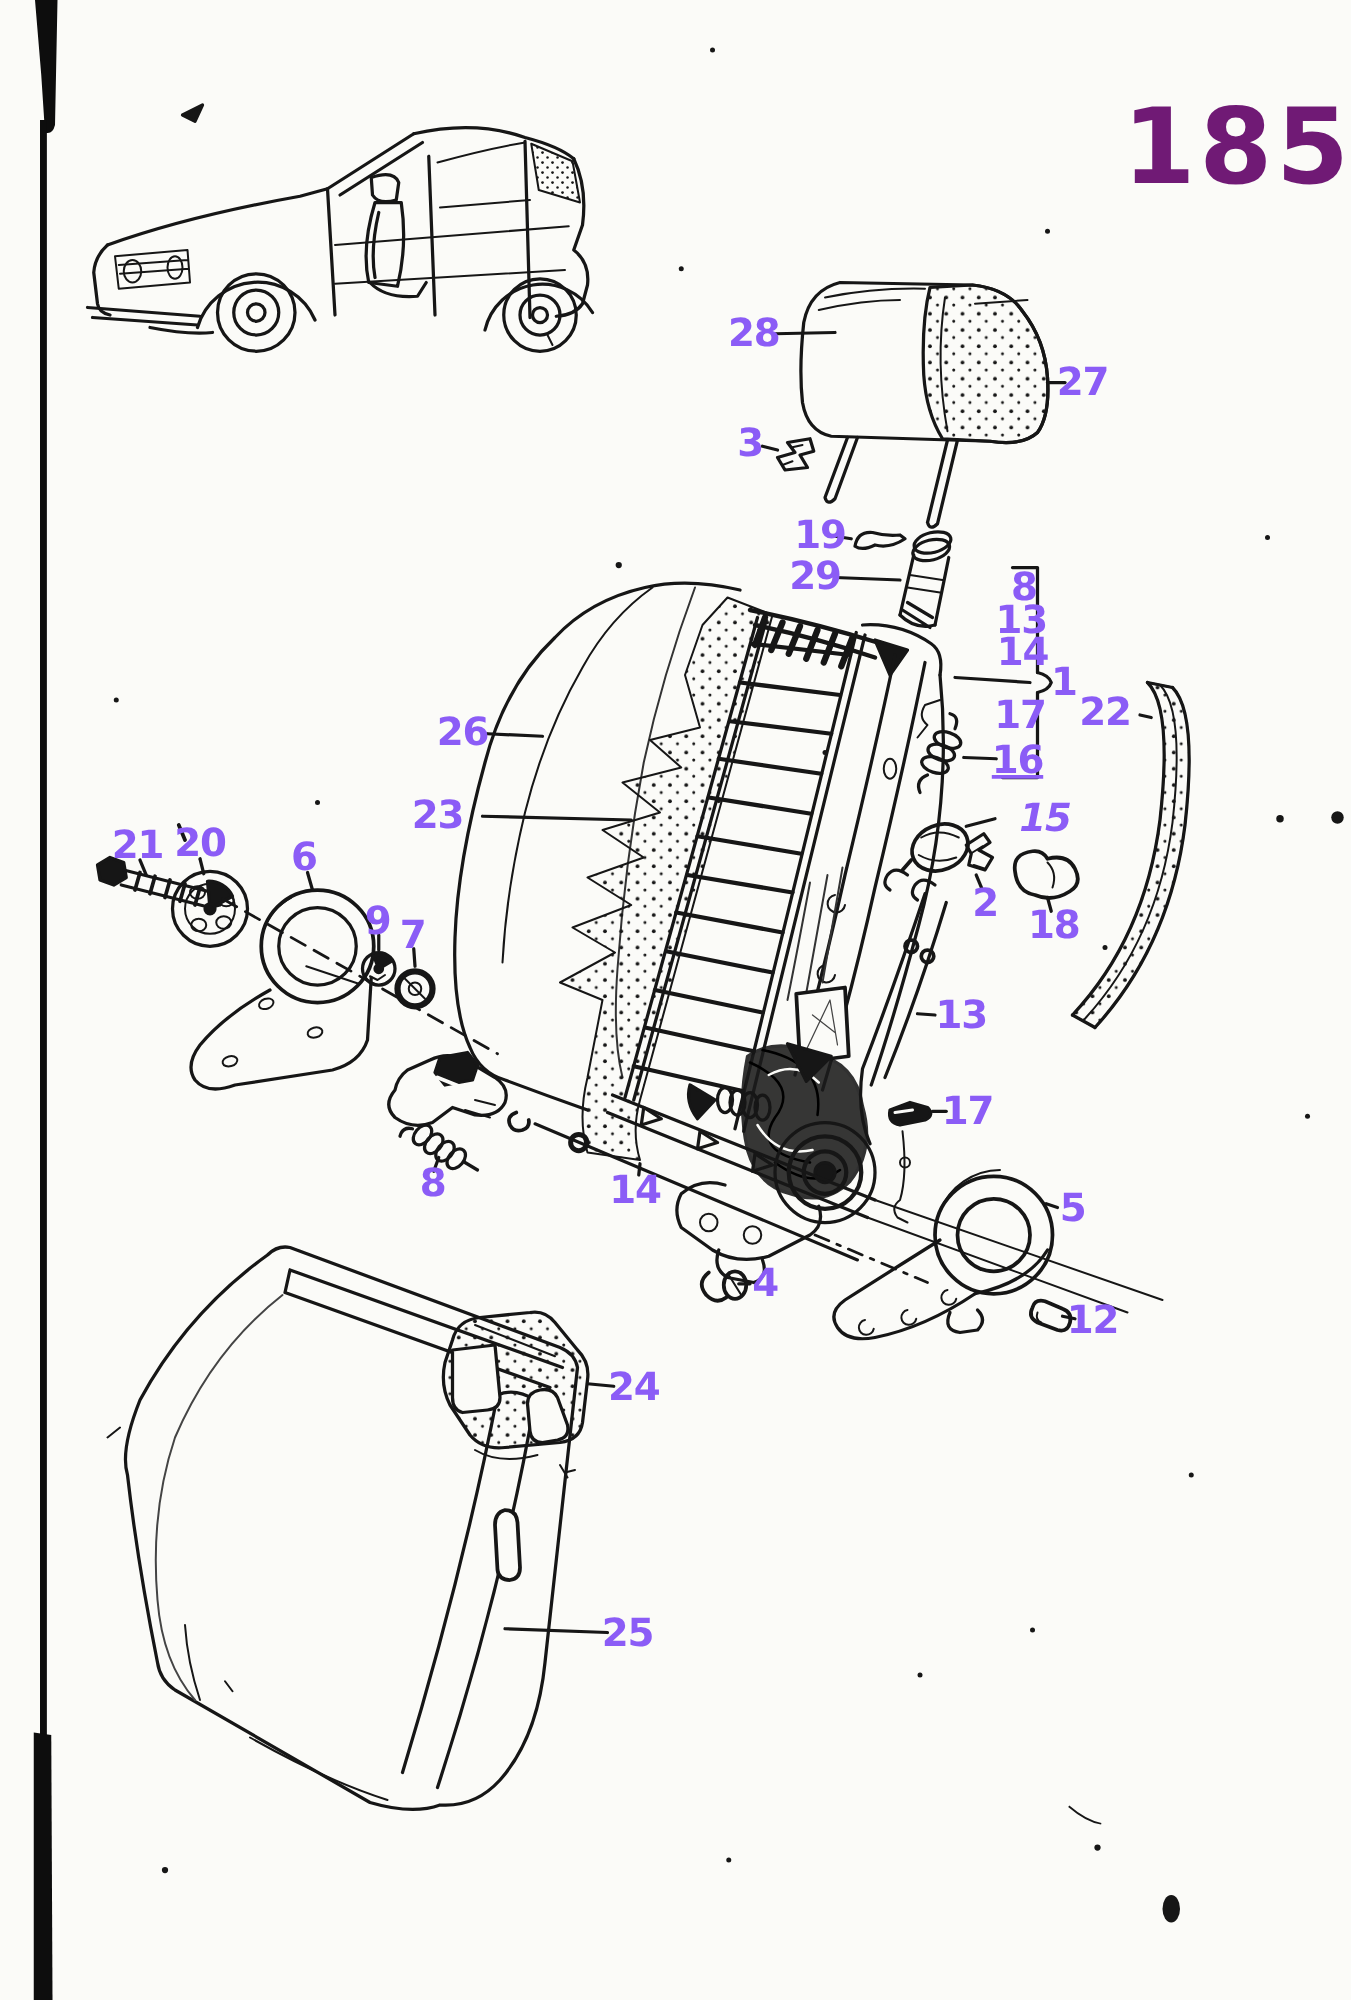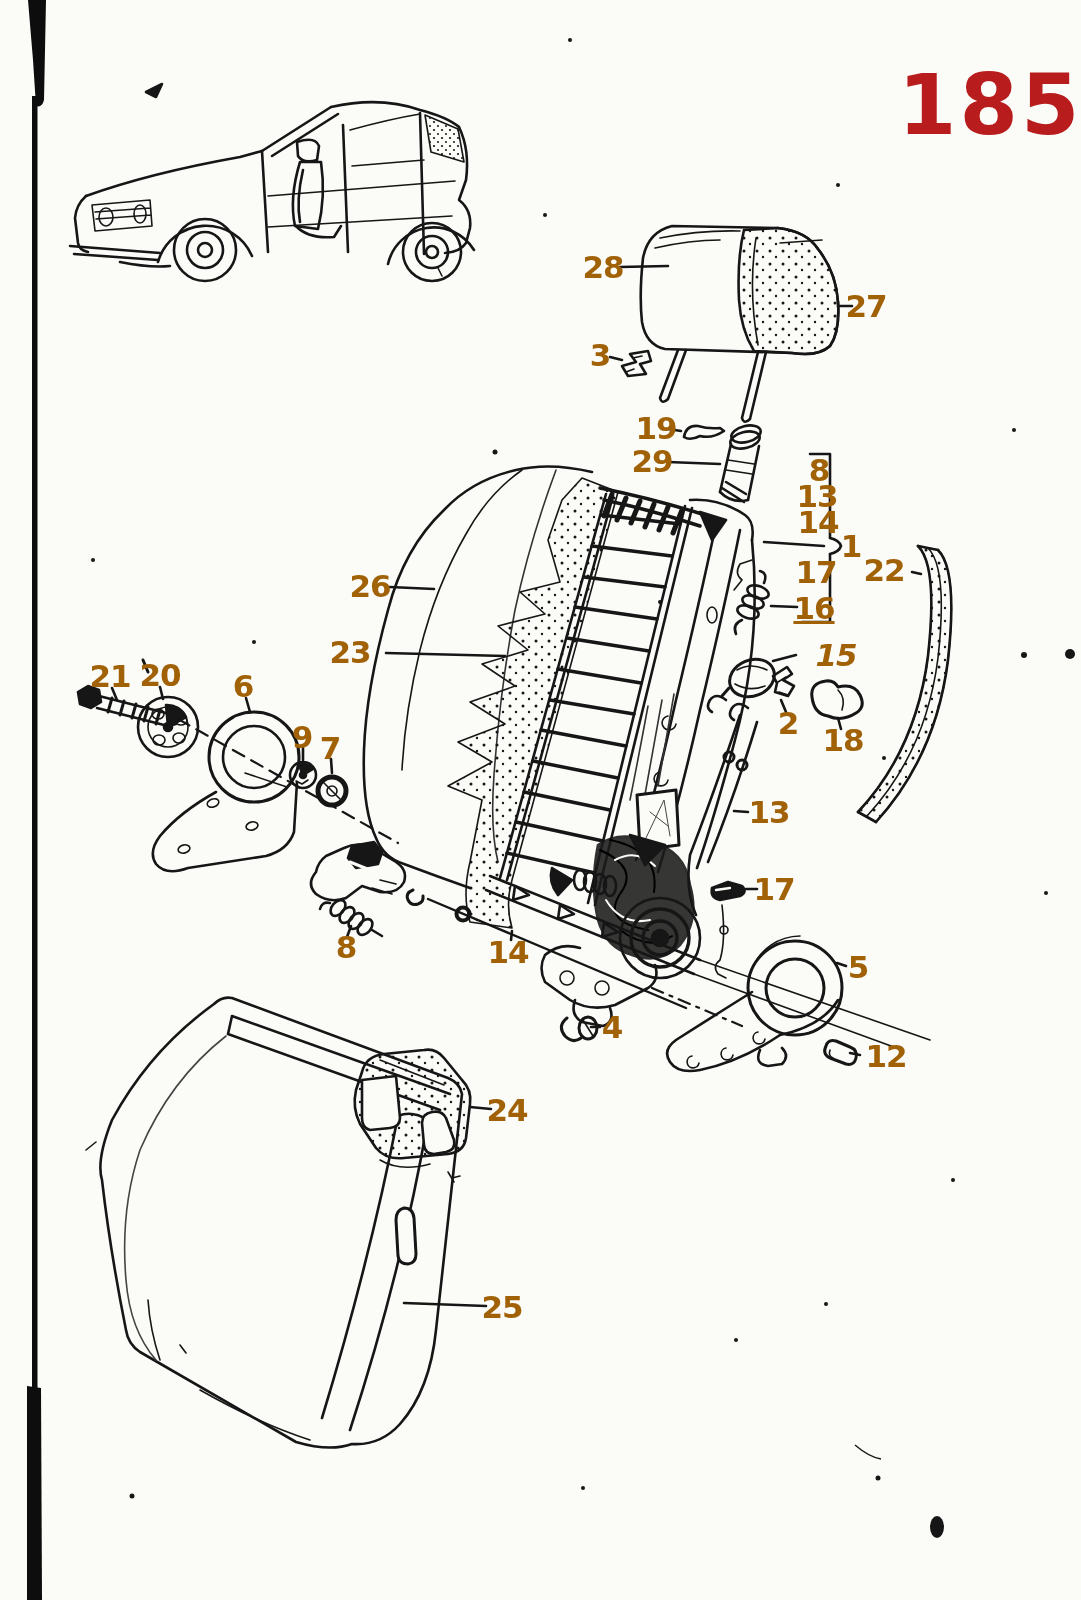--- a/index.html
+++ b/index.html
@@ -3,23 +3,23 @@
 <meta charset="utf-8">
 <style>
   html,body{margin:0;padding:0;background:#e8e8e4;}
   .page{position:relative;width:1081px;height:1600px;background:#fbfbf8;overflow:hidden;
         font-family:"DejaVu Sans", sans-serif;}
   svg{position:absolute;left:0;top:0;}
   .ink{stroke:#161616;fill:none;stroke-width:2.6;stroke-linecap:round;stroke-linejoin:round;}
   .thin{stroke-width:1.6;}
   #labels-layer{position:absolute;left:0;top:0;width:100%;height:100%;}
   .part-label{position:absolute;transform:translate(-50%,-50%);
-      font:700 31px "DejaVu Sans", sans-serif;color:#a16207;letter-spacing:-1px;white-space:nowrap;}
-  .page-number{position:absolute;left:898px;top:56px;font:700 84px "DejaVu Sans", sans-serif;
-      color:#b91c1c;letter-spacing:3px;}
+      font:700 31px "DejaVu Sans", sans-serif;color:#8b5cf6;letter-spacing:-1px;white-space:nowrap;}
+  .page-number{position:absolute;left:898px;top:68px;font:700 84px "DejaVu Sans", sans-serif;
+      color:#701a75;letter-spacing:3px;}
 </style>
 </head>
 <body>
 
 <div class="page">
 
 <svg id="art" width="1081" height="1600" viewBox="0 0 1081 1600">
   <defs>
     <pattern id="dotsA" width="13" height="13" patternUnits="userSpaceOnUse">
       <circle cx="3" cy="4" r="1.5" fill="#161616"></circle>
@@ -396,20 +396,20 @@
       <div class="part-label" style="left: 330px; top: 748px;">7</div>
       <div class="part-label" style="left: 836px; top: 655px; font-style: italic;">15</div>
       <div class="part-label" style="left: 788px; top: 723px;">2</div>
       <div class="part-label" style="left: 843px; top: 740px;">18</div>
       <div class="part-label" style="left: 769px; top: 812px;">13</div>
       <div class="part-label" style="left: 774px; top: 889px;">17</div>
       <div class="part-label" style="left: 346px; top: 947px;">8</div>
       <div class="part-label" style="left: 508px; top: 952px;">14</div>
       <div class="part-label" style="left: 612px; top: 1027px;">4</div>
       <div class="part-label" style="left: 858px; top: 967px;">5</div>
-      <div class="part-label" style="left: 874px; top: 1056px; margin-left: 12px;">12</div>
+      <div class="part-label" style="left: 874px; top: 1056px;">12</div>
       <div class="part-label" style="left: 507px; top: 1110px;">24</div>
       <div class="part-label" style="left: 502px; top: 1307px;">25</div>
     </div>
 
 <div class="page-number">185</div>
 
 </div>
 
 </body></html>

